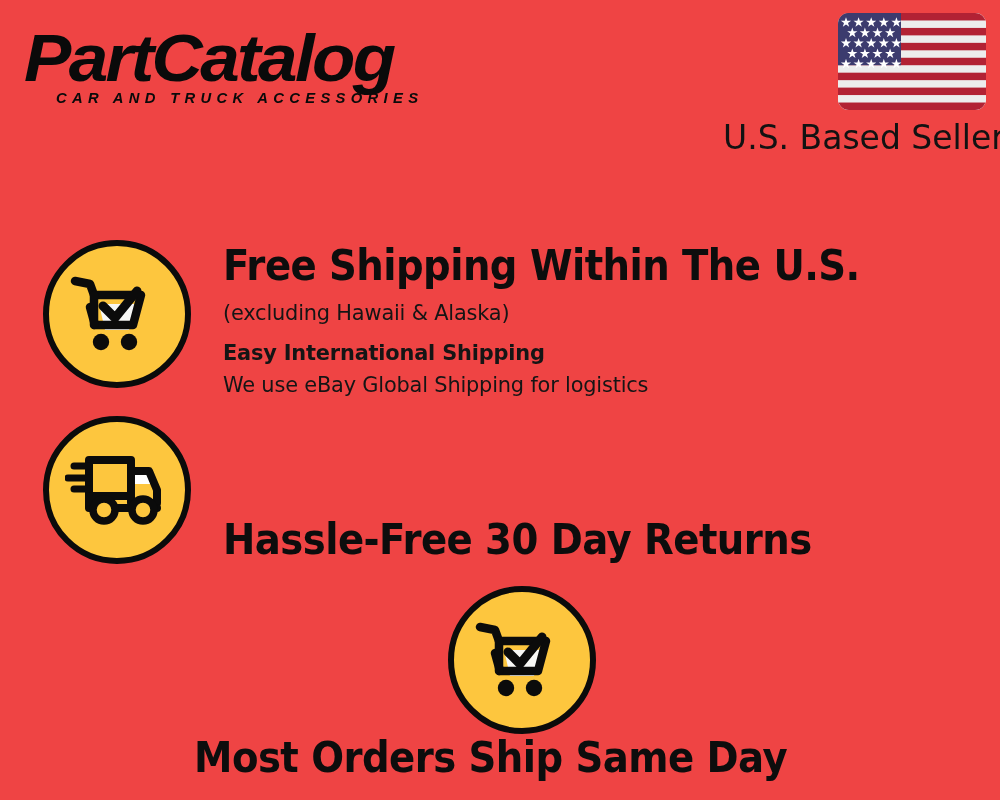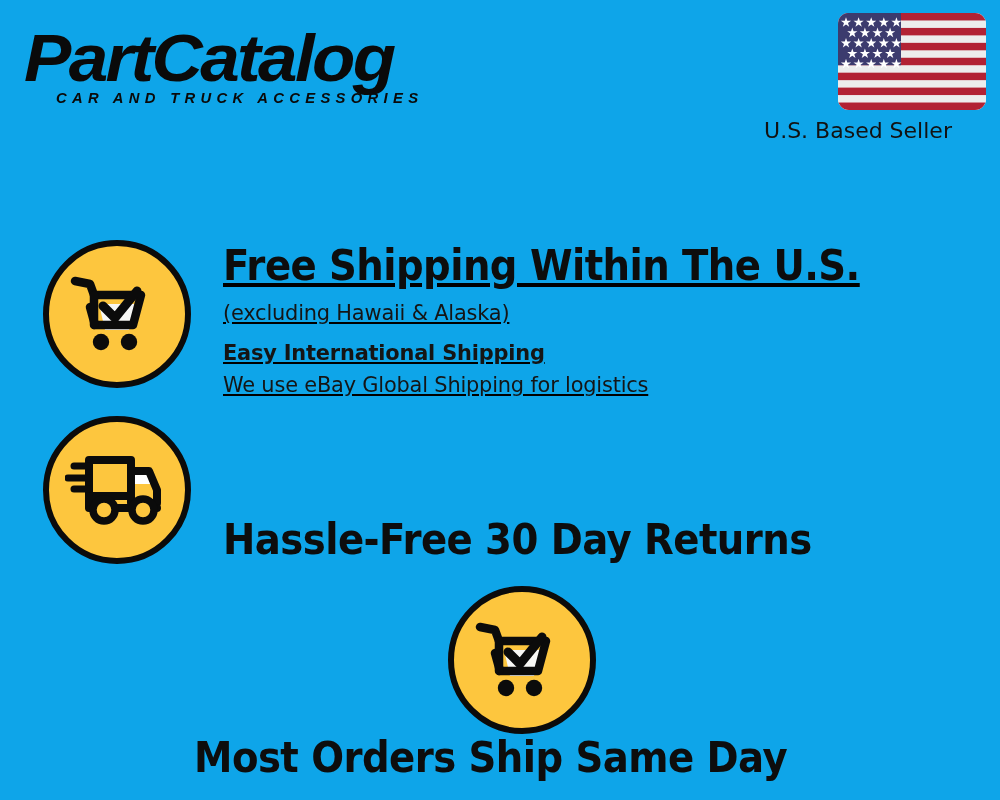--- a/index.html
+++ b/index.html
@@ -10,21 +10,21 @@
     height:800px;
     background:#ffffff;
     font-family:"Liberation Sans", sans-serif;
     overflow:hidden;
   }
 
   .page {
     position:relative;
     width:1000px;
     height:800px;
-    background:#0ea5e9;
+    background:#ef4444;
   }
 
   
   .header {
     position:absolute;
     top:0; left:0;
     width:1000px;
     height:175px;
   }
 
@@ -77,21 +77,21 @@
 
   .flag-svg { display:block; width:148px; height:97px; }
 
   .seller-label {
     position:absolute;
     left:723px;
     top:118px;
     width:270px;
     text-align:center;
     font-family:"DejaVu Sans", sans-serif;
-    font-size:22px;
+    font-size:33px;
     font-weight:400;
     color:#121212;
     letter-spacing:0px;
     white-space:nowrap;
   }
 
   
   .features {
     position:absolute;
     top:240px;
@@ -100,21 +100,21 @@
   }
 
   .feature-row {
     position:absolute;
     left:0;
     width:1000px;
     display:flex;
     align-items:flex-start;
   }
 
-  .feature-row.row-0 { top:0px;text-decoration:underline; }
+  .feature-row.row-0 { top:0px; }
   .feature-row.row-1 { top:174px; align-items:flex-end; height:150px; }
   .feature-row.row-2 { top:346px; align-items:center; height:150px;flex-direction:column; }
 
   .icon-badge {
     position:relative;
     flex:0 0 auto;
     margin-left:43px;
     width:148px;
     height:148px;
     border-radius:50%;

